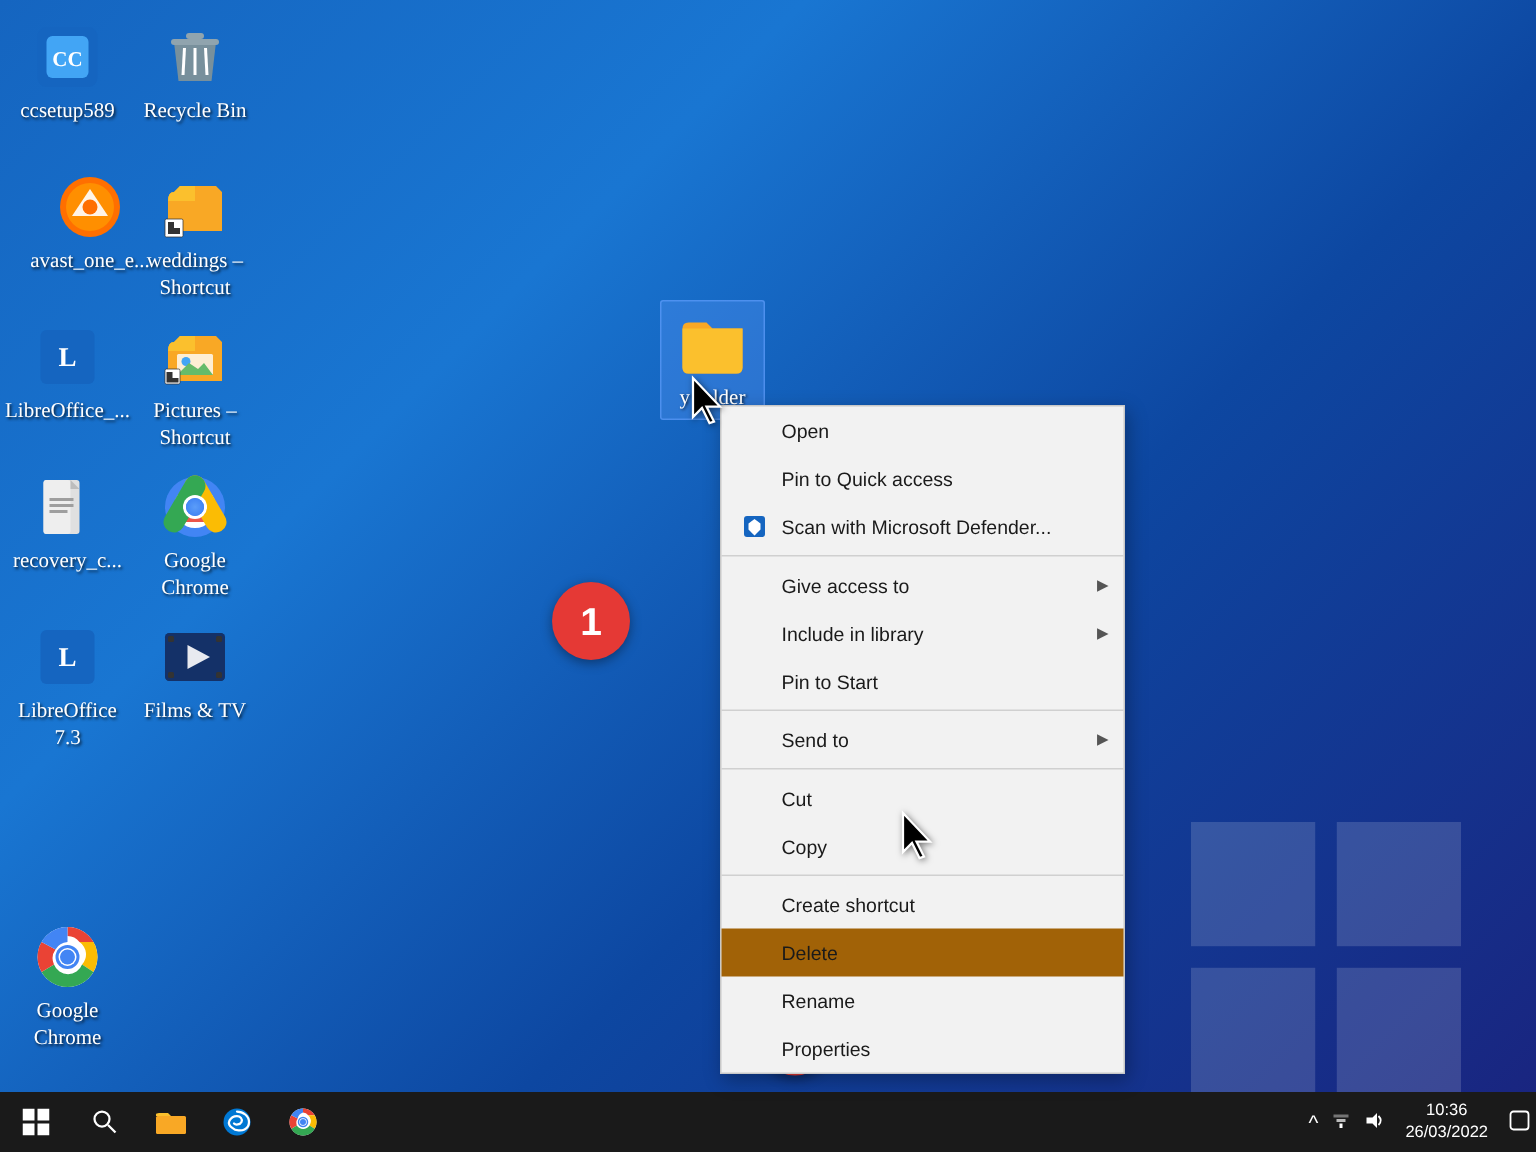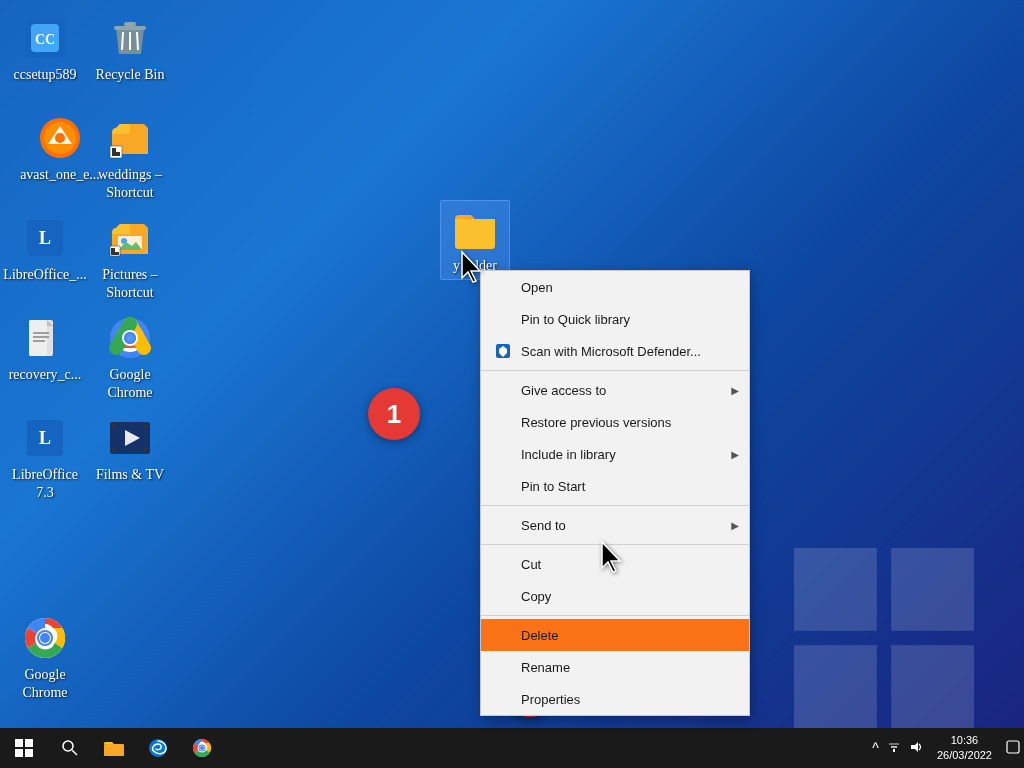--- a/index.html
+++ b/index.html
@@ -134,21 +134,21 @@
 
     .ctx-item {
       display: flex;
       align-items: center;
       padding: 6px 12px;
       cursor: pointer;
       color: #1a1a1a;
       position: relative;
     }
     .ctx-item.highlighted {
-      background: #f97316;
+      background: #a16207;
     }
     .ctx-item .ctx-icon {
       width: 20px;
       height: 20px;
       margin-right: 8px;
       display: flex;
       align-items: center;
       justify-content: center;
       flex-shrink: 0;
     }
@@ -418,45 +418,41 @@
 
   <div class="context-menu">
 
     <div class="ctx-item">
       <span class="ctx-icon"></span>
       <span>Open</span>
     </div>
 
     <div class="ctx-item">
       <span class="ctx-icon"></span>
-      <span>Pin to Quick library</span>
+      <span>Pin to Quick access</span>
     </div>
 
     <div class="ctx-item">
       <span class="ctx-icon">
         <svg width="16" height="16" viewBox="0 0 16 16">
           <rect x="1" y="1" width="14" height="14" rx="2" fill="#1565c0"></rect>
           <path d="M4 6 L8 3 L12 6 L12 10 Q8 14 8 14 Q4 10 4 10 Z" fill="white"></path>
         </svg>
       </span>
       <span>Scan with Microsoft Defender...</span>
     </div>
 
     <div class="ctx-separator"></div>
 
     <div class="ctx-item">
       <span class="ctx-icon"></span>
       <span>Give access to</span>
       <span class="ctx-arrow">▶</span>
     </div>
 
-    <div class="ctx-item">
-      <span class="ctx-icon"></span>
-      <span>Restore previous versions</span>
-    </div>
 
     <div class="ctx-item">
       <span class="ctx-icon"></span>
       <span>Include in library</span>
       <span class="ctx-arrow">▶</span>
     </div>
 
     <div class="ctx-item">
       <span class="ctx-icon"></span>
       <span>Pin to Start</span>
@@ -477,20 +473,24 @@
       <span>Cut</span>
     </div>
 
     <div class="ctx-item">
       <span class="ctx-icon"></span>
       <span>Copy</span>
     </div>
 
     <div class="ctx-separator"></div>
 
+    <div class="ctx-item">
+      <span class="ctx-icon"></span>
+      <span>Create shortcut</span>
+    </div>
 
     <div class="ctx-item highlighted">
       <span class="ctx-icon"></span>
       <span>Delete</span>
     </div>
 
     <div class="ctx-item">
       <span class="ctx-icon"></span>
       <span>Rename</span>
     </div>

